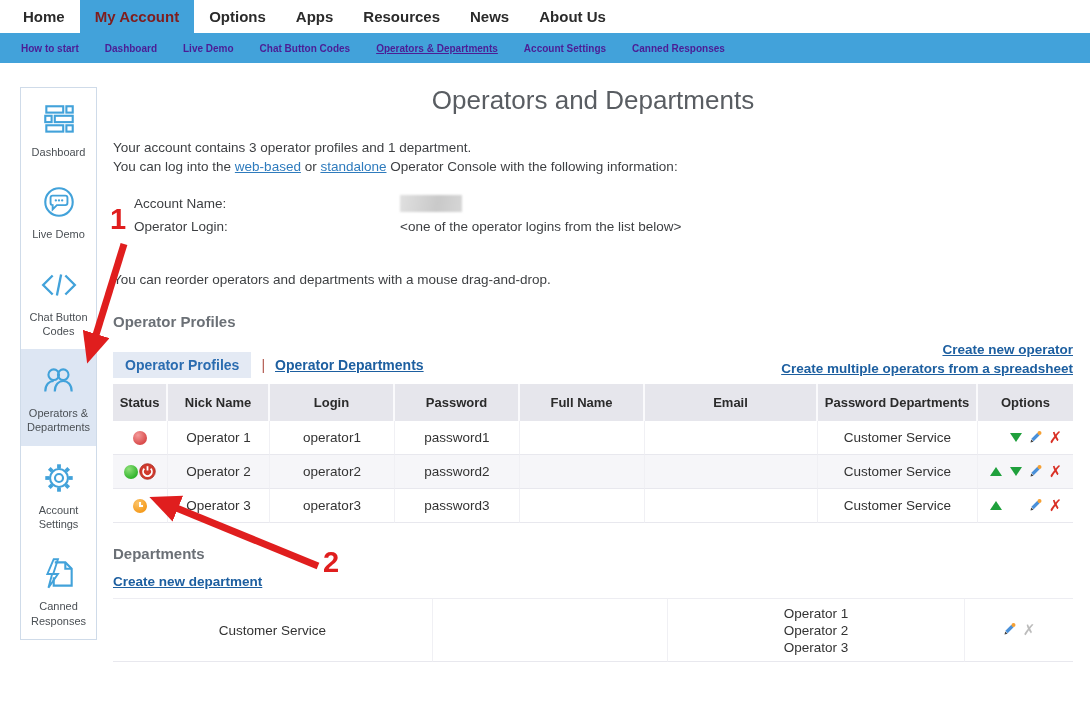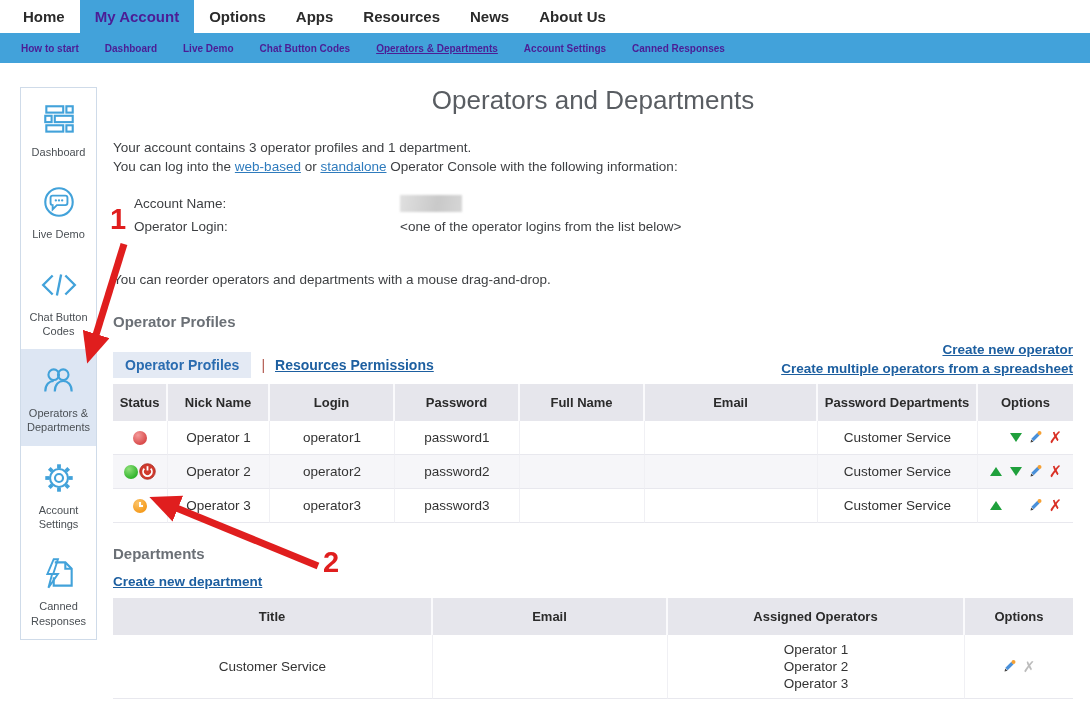--- a/index.html
+++ b/index.html
@@ -3,21 +3,21 @@
 <meta charset="utf-8">
 <style>
   * { margin:0; padding:0; box-sizing:border-box; }
   html,body { background:#fff; }
   body { font-family:"Liberation Sans","DejaVu Sans",sans-serif; color:#3d3f42; }
   .page { position:relative; width:1090px; height:722px; overflow:hidden; background:#fff; }
 
   
   .topnav { display:flex; height:33px; align-items:stretch; padding-left:8px; background:#fff; }
   .topnav .nav-item { display:flex; align-items:center; padding:16px 15px; font-size:15px; font-weight:bold; color:#2b2b2b; cursor:pointer; }
-  .topnav .nav-item.active { background:#42a2da; color:#4c1d95; }
+  .topnav .nav-item.active { background:#42a2da; color:#7f1d1d; }
 
   
   .subnav { display:flex; height:30px; align-items:center; padding-left:8px; background:#42a2da; }
   .subnav .subnav-item { padding:0 13px; font-size:10px; font-weight:bold; color:#4c1d95; cursor:pointer; }
   .subnav .subnav-item.active { text-decoration:underline; }
 
   
   .sidebar { position:absolute; left:20px; top:87px; width:77px; background:#fff; border:1px solid #cfdbe9; }
   .side-item { padding:13px 3px 11px; text-align:center; cursor:pointer; }
   .side-item.active { background:#dde6f3; }
@@ -190,21 +190,21 @@
     </div>
 
     <div class="reorder">You can reorder operators and departments with a mouse drag-and-drop.</div>
 
     <div class="sec-head">Operator Profiles</div>
 
     <div class="tabs-row">
       <div class="tabs-left">
         <span class="tab-active">Operator Profiles</span>
         <span class="tab-sep">|</span>
-        <a class="bold-link" style="font-size:14px">Resources Permissions</a>
+        <a class="bold-link" style="font-size:14px">Operator Departments</a>
       </div>
       <div class="links-right">
         <div><a class="bold-link">Create new operator</a></div>
         <div><a class="bold-link">Create multiple operators from a spreadsheet</a></div>
       </div>
     </div>
 
     <table>
       <colgroup>
           <col style="width:55px">
@@ -286,26 +286,20 @@
     <div style="margin-top:12px; font-size:13.5px;"><a class="bold-link">Create new department</a></div>
 
     <table class="dept-table">
       <colgroup>
           <col style="width:320px">
           <col style="width:235px">
           <col style="width:297px">
           <col style="width:108px">
         </colgroup>
       <tbody>
-          <tr>
-        <th>Title</th>
-        <th>Email</th>
-        <th>Assigned Operators</th>
-        <th>Options</th>
-      </tr>
       <tr>
         <td>Customer Service</td>
         <td></td>
         <td>
           <div class="ops-list">
             <div>Operator 1</div>
             <div>Operator 2</div>
             <div>Operator 3</div>
           </div>
         </td>

